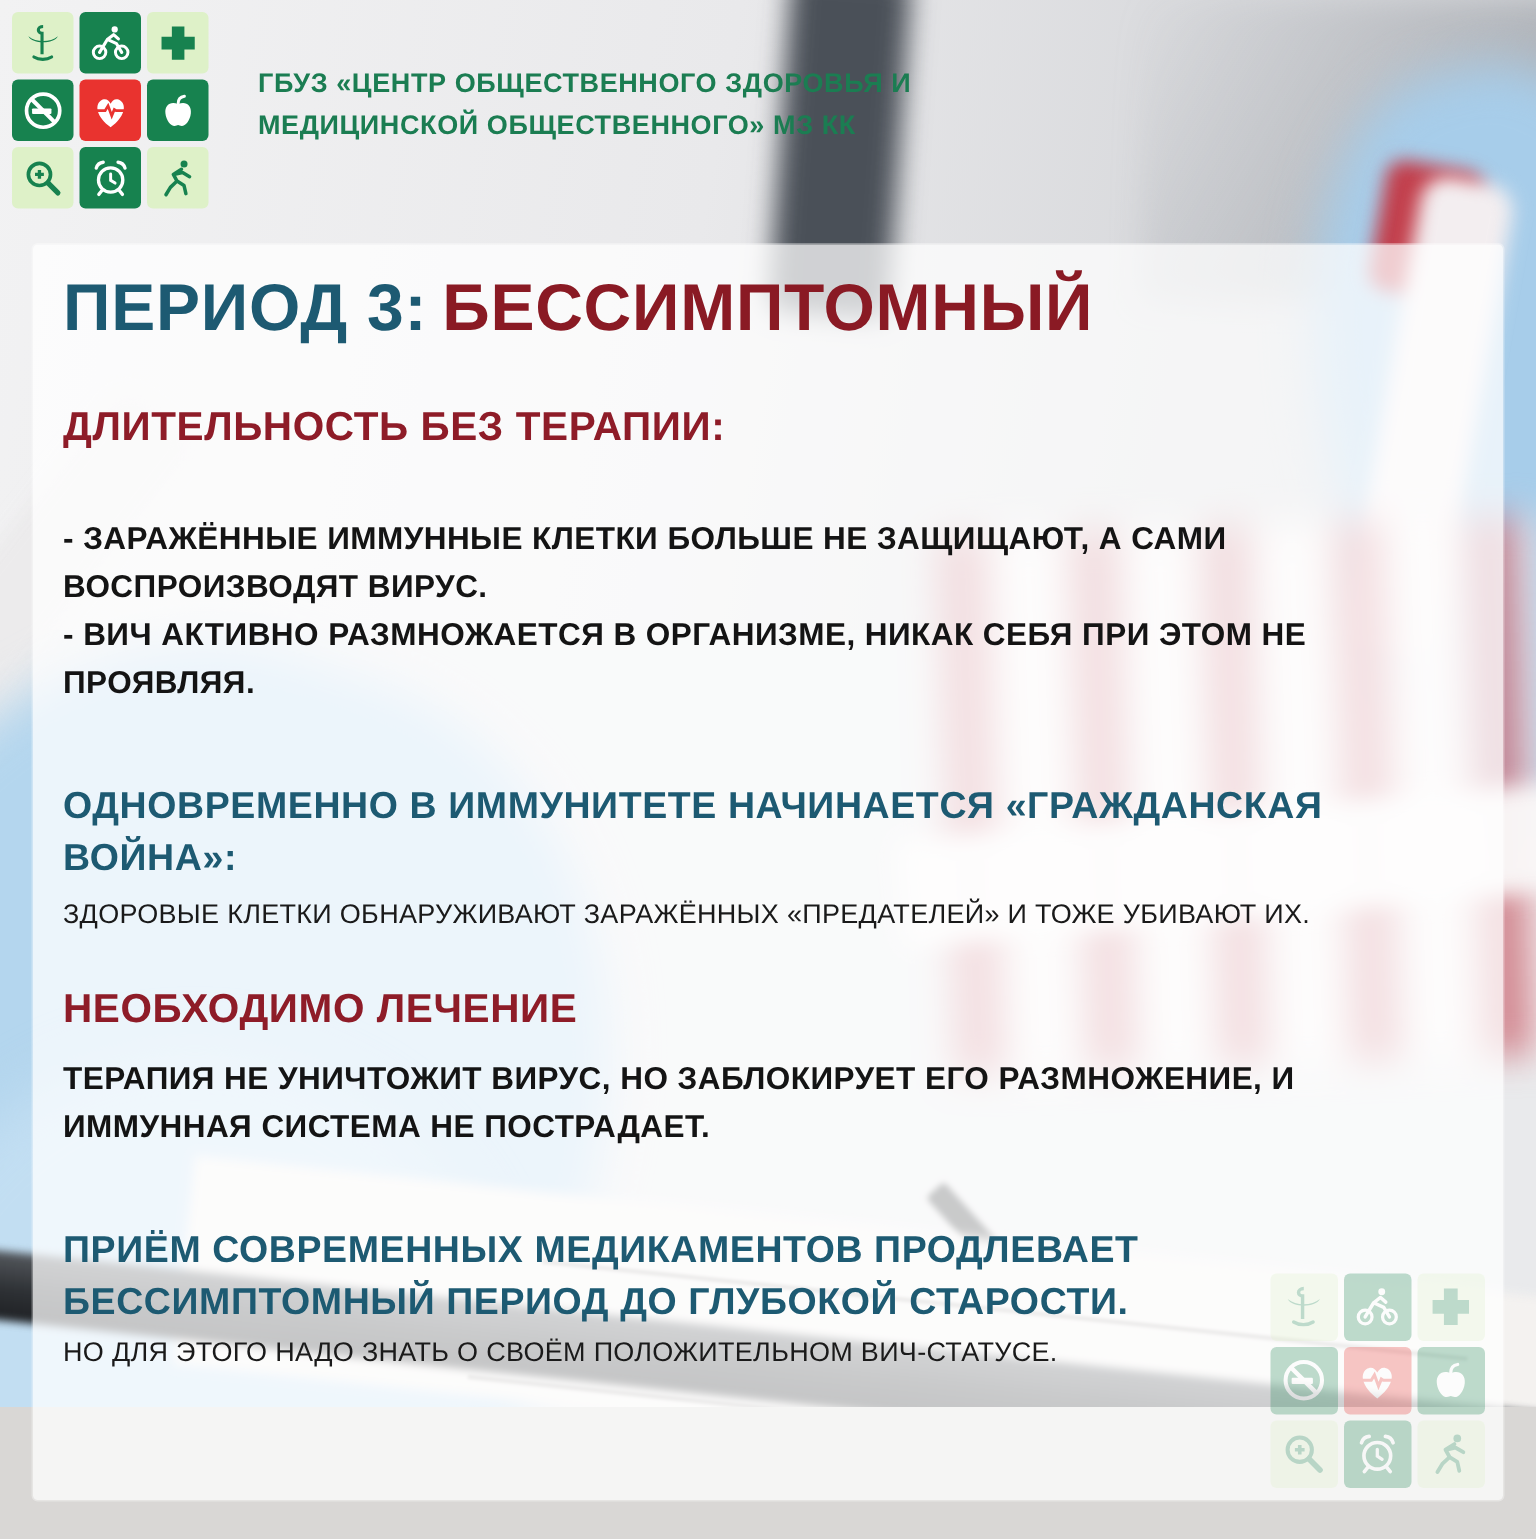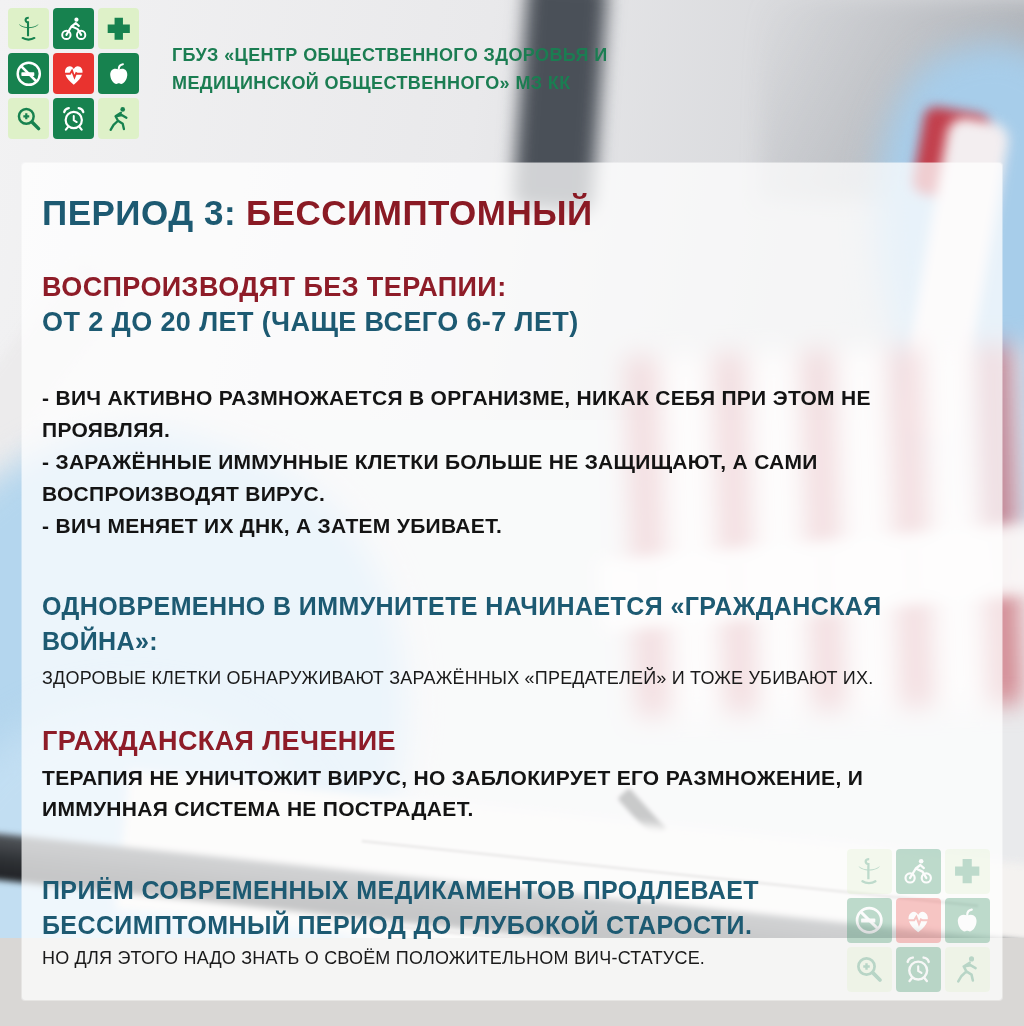--- a/index.html
+++ b/index.html
@@ -64,36 +64,36 @@
 
   
   .panel{position:absolute;left:22px;top:163px;width:980px;height:837px;z-index:2;
     background:rgba(255,255,255,.74);border-radius:3px;
     box-shadow:0 0 0 1px rgba(255,255,255,.35);}
   .panel-inner{position:relative;z-index:1;padding:20px 22px 0 20px;}
 
   .watermark{position:absolute;right:12px;bottom:8px;z-index:0;opacity:.27;
     --tile:45px;}
 
-  .title{font-size:35px;font-weight:bold;letter-spacing:.5px;line-height:1.05;margin-top:12px;}
+  .title{font-size:44px;font-weight:bold;letter-spacing:.5px;line-height:1.05;}
   .title .t-teal{color:#1d5a72;padding-right:10px;}
   .title .t-red{color:#8a1a24;}
 
   .h-red{color:#8e1c28;font-weight:bold;font-size:27px;line-height:1.3;letter-spacing:.4px;}
   .h-teal{color:#1d5a72;font-weight:bold;font-size:25px;line-height:1.4;letter-spacing:.4px;max-width:880px;margin-top:48px;}
   .b-bold{color:#141414;font-weight:bold;font-size:21px;line-height:1.52;letter-spacing:.3px;}
   .b-reg{color:#1a1a1a;font-weight:normal;font-size:18px;line-height:1.5;letter-spacing:.2px;max-width:900px;}
 
   .sec-duration{margin-top:38px;}
   .sec-duration .l2{color:#1d5a72;}
   .sec-facts{margin-top:42px;}
   .sec-civil{margin-top:34px;}
   .sec-civil .b-reg{margin-top:6px;}
   .sec-treat{margin-top:32px;}
-  .sec-treat .b-bold{margin-top:2px;}
+  .sec-treat .b-bold{margin-top:14px;}
   .sec-med{margin-top:36px;}
   .sec-med .b-reg{margin-top:2px;max-width:930px;}
 </style>
 </head>
 <body>
 
 <div class="stage">
 
   <div class="bg">
     <div class="bg-coat"></div>
@@ -250,39 +250,37 @@
           </svg>
         </div>
       </div>
 
     <div class="panel-inner">
       <div class="title">
         <span class="t-teal">ПЕРИОД 3:</span><span class="t-red">БЕССИМПТОМНЫЙ</span>
       </div>
 
       <div class="sec-duration">
-        <div class="h-red">ВОСПРОИЗВОДЯТ БЕЗ ТЕРАПИИ:</div>
-        <div class="h-red l2">ОТ 2 ДО 20 ЛЕТ (ЧАЩЕ ВСЕГО 6-7 ЛЕТ)</div>
+        <div class="h-red">ДЛИТЕЛЬНОСТЬ БЕЗ ТЕРАПИИ:</div>
       </div>
 
       <div class="sec-facts">
+        <div class="b-bold">- ЗАРАЖЁННЫЕ ИММУННЫЕ КЛЕТКИ БОЛЬШЕ НЕ ЗАЩИЩАЮТ, А САМИ ВОСПРОИЗВОДЯТ ВИРУС.</div>
         <div class="b-bold">- ВИЧ АКТИВНО РАЗМНОЖАЕТСЯ В ОРГАНИЗМЕ, НИКАК СЕБЯ ПРИ ЭТОМ НЕ ПРОЯВЛЯЯ.</div>
-        <div class="b-bold">- ЗАРАЖЁННЫЕ ИММУННЫЕ КЛЕТКИ БОЛЬШЕ НЕ ЗАЩИЩАЮТ, А САМИ ВОСПРОИЗВОДЯТ ВИРУС.</div>
-        <div class="b-bold">- ВИЧ МЕНЯЕТ ИХ ДНК, А ЗАТЕМ УБИВАЕТ.</div>
       </div>
 
       <div class="sec-civil">
         <div class="h-teal">ОДНОВРЕМЕННО В ИММУНИТЕТЕ НАЧИНАЕТСЯ «ГРАЖДАНСКАЯ ВОЙНА»:</div>
         <div class="b-reg">
           <div>ЗДОРОВЫЕ КЛЕТКИ ОБНАРУЖИВАЮТ ЗАРАЖЁННЫХ «ПРЕДАТЕЛЕЙ» И ТОЖЕ УБИВАЮТ ИХ.</div>
         </div>
       </div>
 
       <div class="sec-treat">
-        <div class="h-red">ГРАЖДАНСКАЯ ЛЕЧЕНИЕ</div>
+        <div class="h-red">НЕОБХОДИМО ЛЕЧЕНИЕ</div>
         <div class="b-bold">ТЕРАПИЯ НЕ УНИЧТОЖИТ ВИРУС, НО ЗАБЛОКИРУЕТ ЕГО РАЗМНОЖЕНИЕ, И ИММУННАЯ СИСТЕМА НЕ ПОСТРАДАЕТ.</div>
       </div>
 
       <div class="sec-med">
         <div class="h-teal">ПРИЁМ СОВРЕМЕННЫХ МЕДИКАМЕНТОВ ПРОДЛЕВАЕТ БЕССИМПТОМНЫЙ ПЕРИОД ДО ГЛУБОКОЙ СТАРОСТИ.</div>
         <div class="b-reg">НО ДЛЯ ЭТОГО НАДО ЗНАТЬ О СВОЁМ ПОЛОЖИТЕЛЬНОМ ВИЧ-СТАТУСЕ.</div>
       </div>
 
     </div>
   </div>

